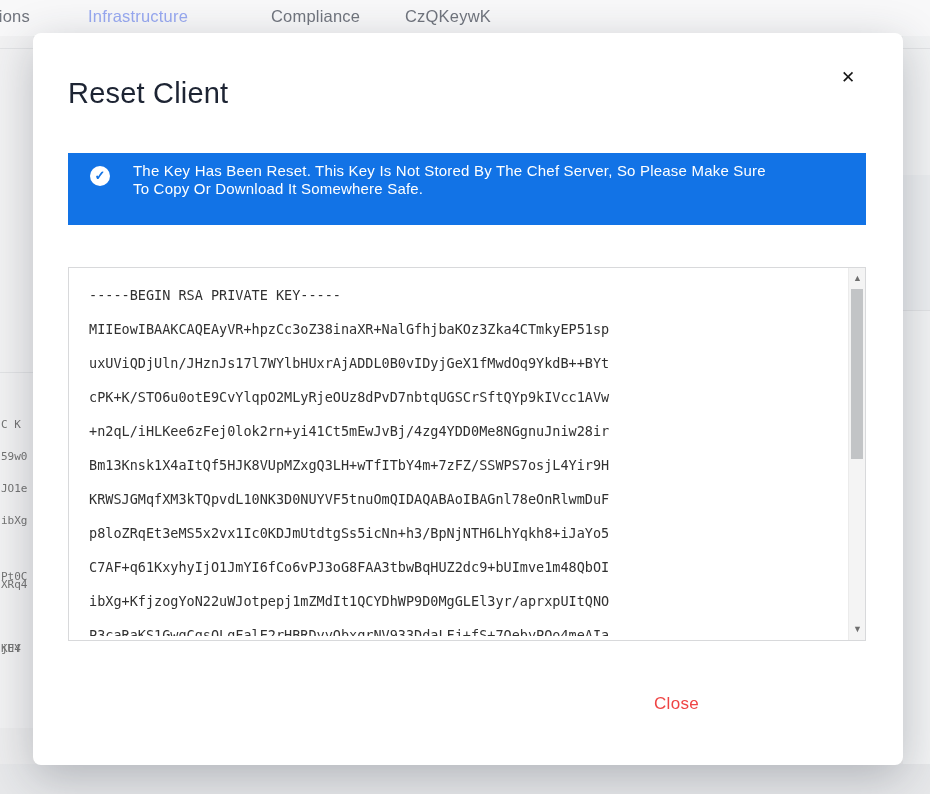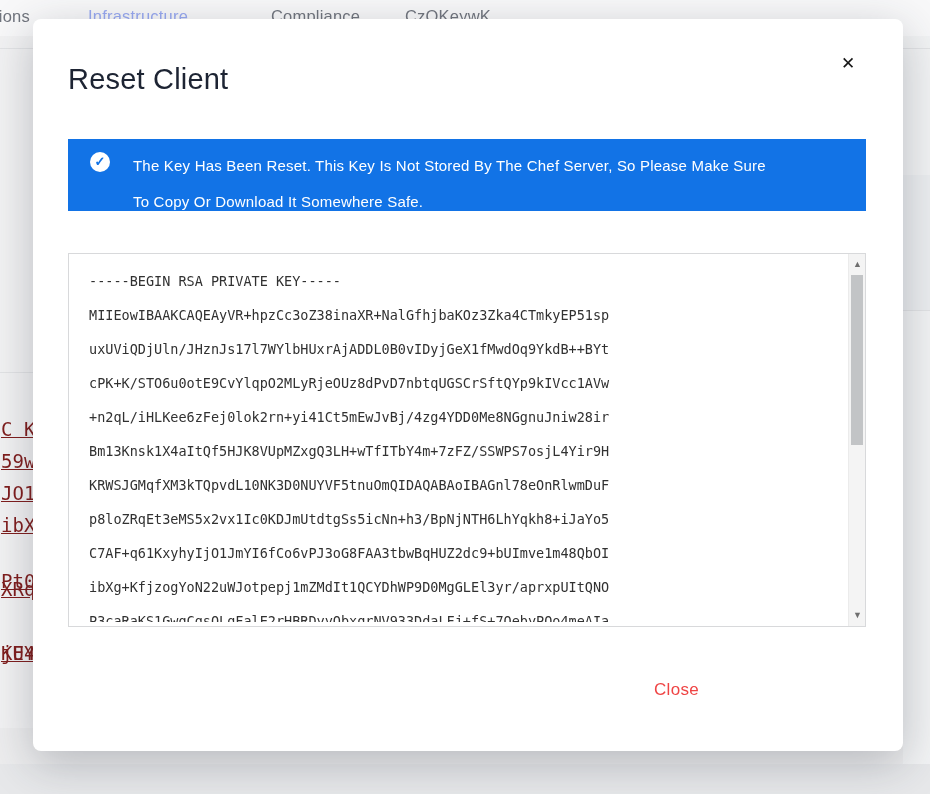--- a/index.html
+++ b/index.html
@@ -22,35 +22,35 @@
   }
   .nav-item.active { color:#98a9f1; }
   .hline { position:absolute; background:#e2e3e5; height:1px; }
   .left-strip {
     position:absolute; top:36px; left:0; width:33px; height:692px;
     background:#f2f2f3;
   }
   .left-strip .frag {
     position:absolute; left:1px;
     font-family:"DejaVu Sans Mono", monospace;
-    font-size:19px; color:#7f1d1d; white-space:nowrap;text-decoration:underline;
+    font-size:11px; color:#737373; white-space:nowrap;
   }
   .right-strip {
     position:absolute; top:36px; right:0; width:27px; height:758px;
     background:#f2f3f4;
   }
   .right-band { position:absolute; left:0; width:27px; background:#eceef0; }
   .bottom-strip {
     position:absolute; left:0; bottom:0; width:930px; height:30px;
     background:#e7e8ea;
   }
 
   
   .modal {
-    position:absolute; left:33px; top:19px; width:870px; height:732px;
+    position:absolute; left:33px; top:33px; width:870px; height:732px;
     background:#ffffff; border-radius:8px;
     box-shadow:0 12px 45px rgba(40,45,60,.28);
   }
   .modal-title {
     position:absolute; left:35px; top:44px;
     font-size:29px; font-weight:500; color:#1d2433; letter-spacing:.2px;
   }
   .modal-close {
     position:absolute; right:44px; top:34px; width:22px; height:22px;
     font-size:17px; color:#161616; text-align:center; line-height:22px;
@@ -61,21 +61,21 @@
     position:absolute; left:35px; top:120px; width:798px; height:72px;
     color:#ffffff;
   }
   .banner-icon {
     position:absolute; left:22px; top:13px; width:20px; height:20px;
     background:#ffffff; border-radius:50%;
     text-align:center; line-height:20px; font-size:13px; font-weight:bold;
   }
   .banner-text {
     position:absolute; left:65px; top:9px; width:640px;
-    font-size:15px; line-height:36px; letter-spacing:.2px;
+    font-size:15px; line-height:18px; letter-spacing:.2px;
   }
 
   .keybox {
     position:absolute; left:35px; top:234px; width:798px; height:374px;
     border:1px solid #d8d9db; background:#ffffff;
   }
   .keybox pre {
     position:absolute; left:20px; top:10px; right:24px; bottom:4px;
     font-family:"DejaVu Sans Mono", monospace;
     font-size:13.5px; line-height:34px; color:#313131;

